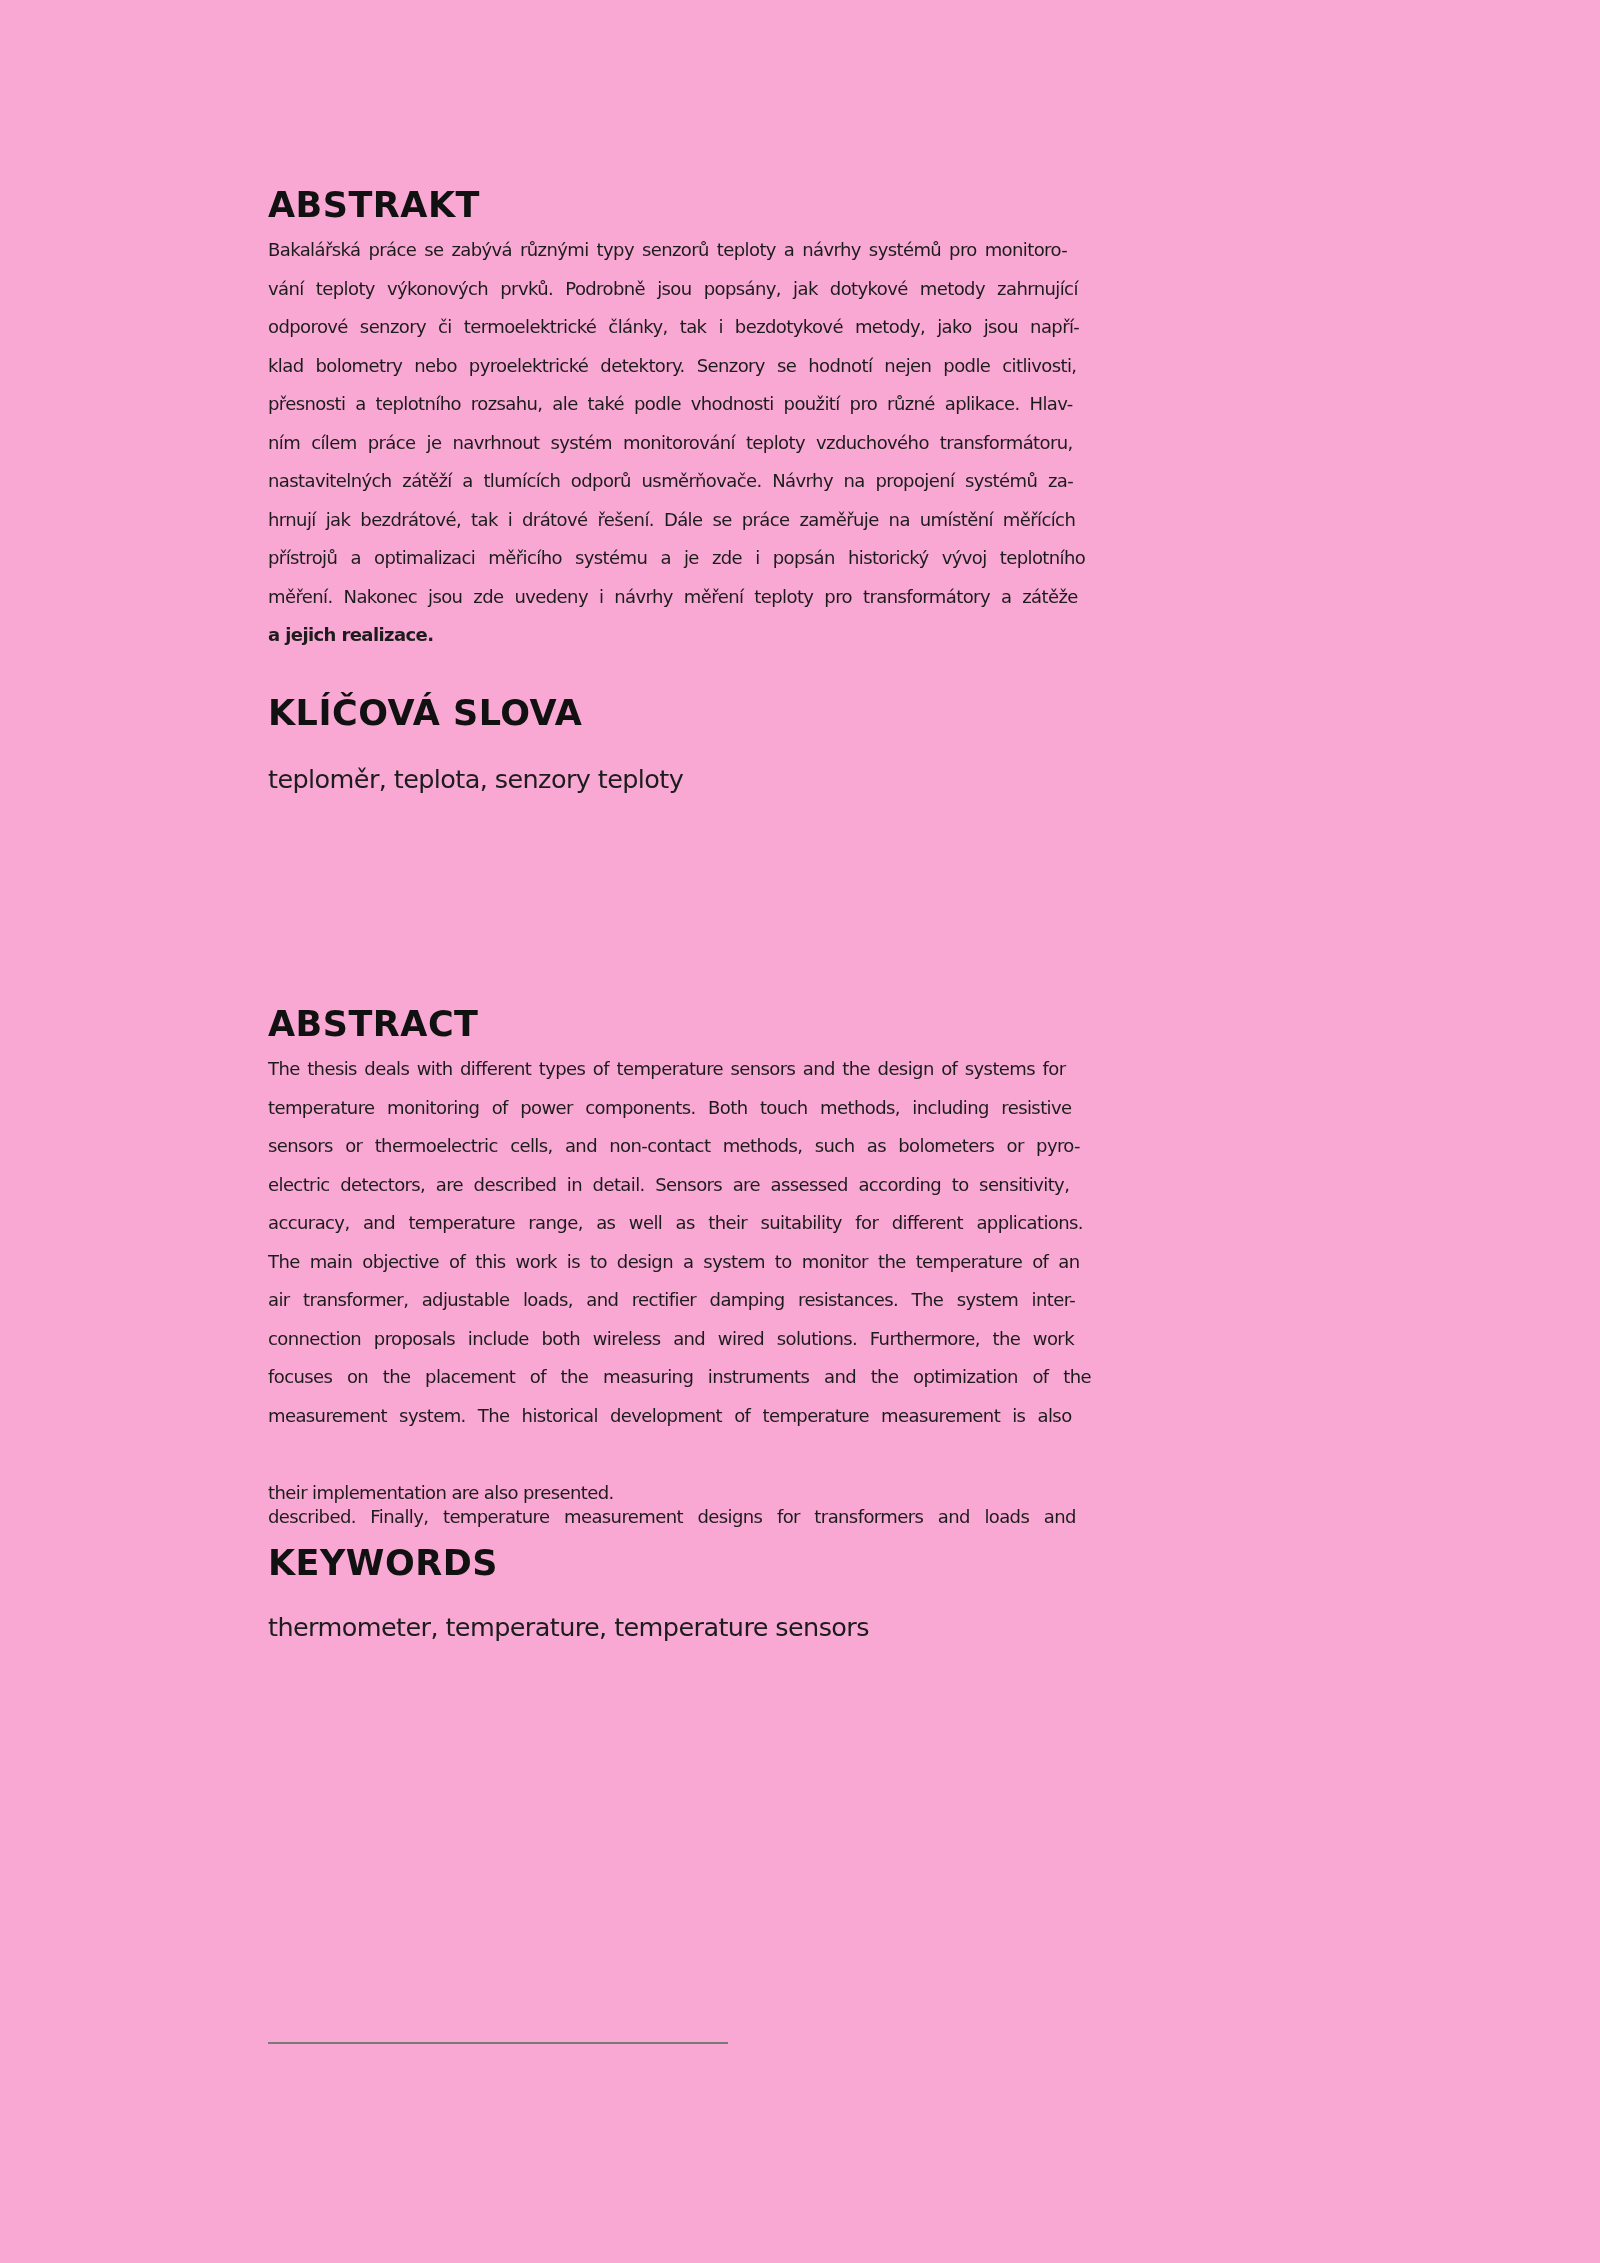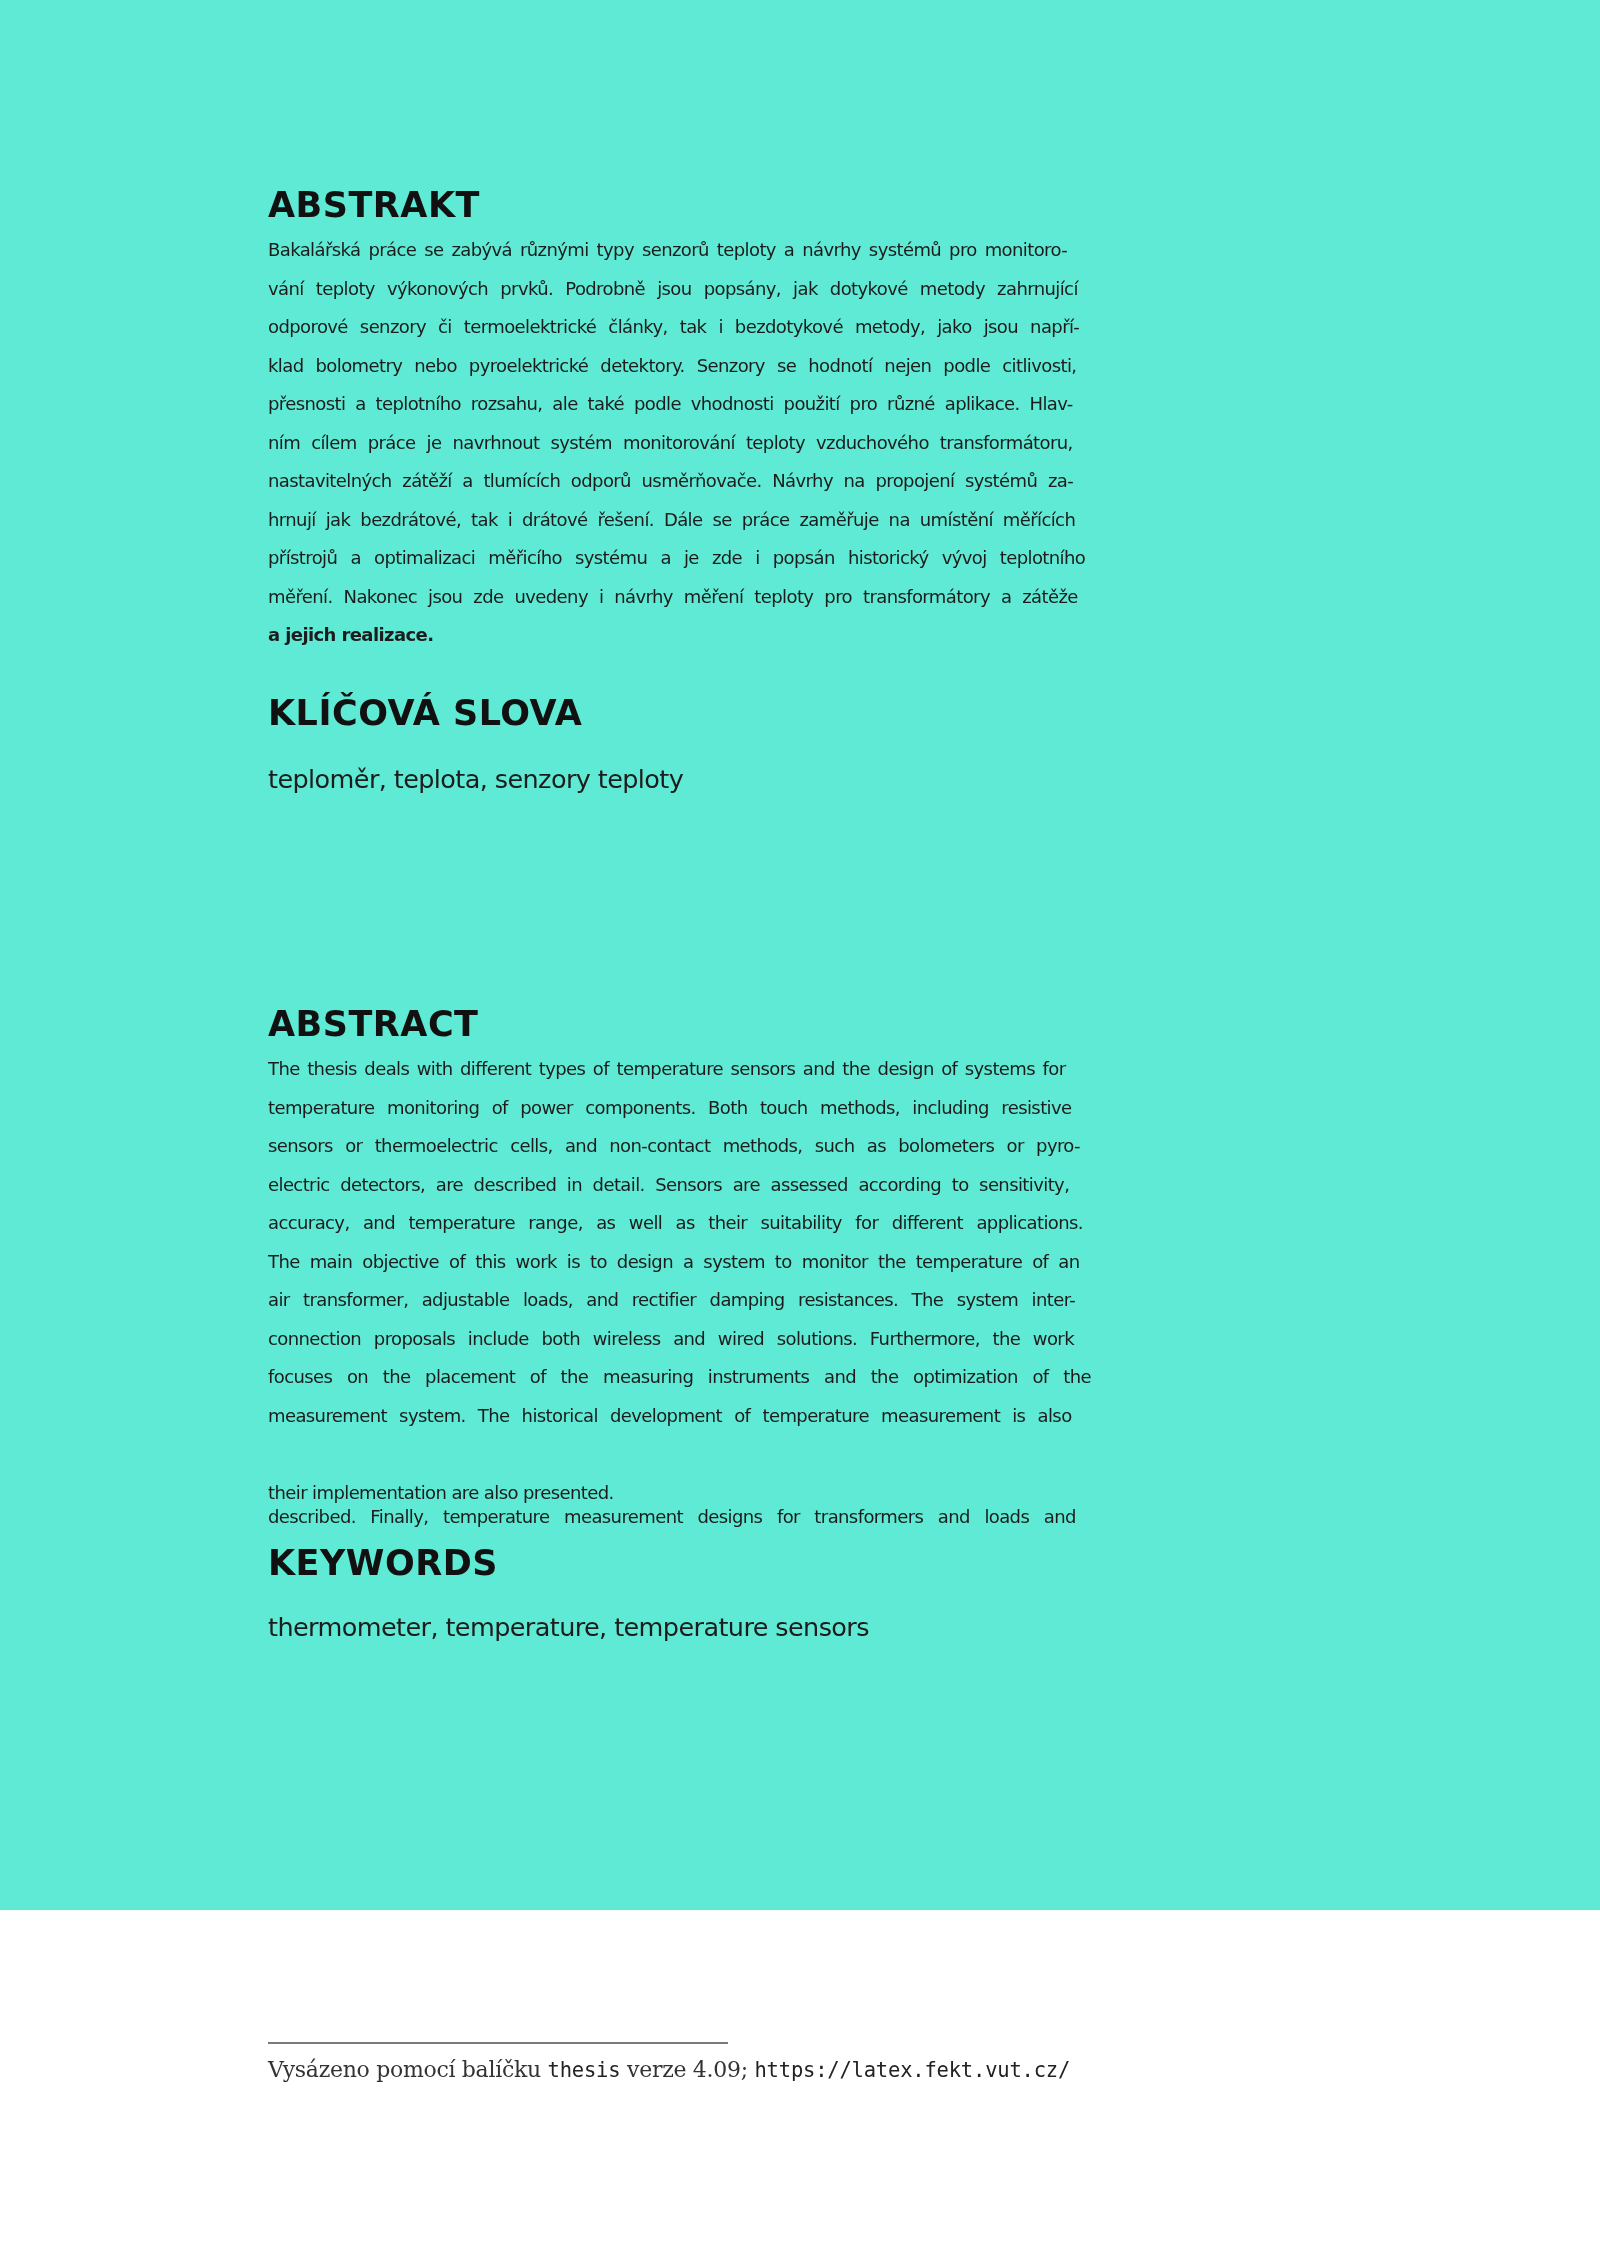--- a/index.html
+++ b/index.html
@@ -12,22 +12,22 @@
     height: 2263px;
     position: relative;
     overflow: hidden;
     font-family: "DejaVu Sans", "Liberation Sans", sans-serif;
     color: #1a1a1a;
   }
   .page {
     position: absolute;
     left: 0; top: 0;
     width: 1600px;
-    height: 1910px;
-    background: #5eead4;
+    height: 2263px;
+    background: #f9a8d4;
   }
   .heading {
     position: absolute;
     left: 268px;
     font-family: "DejaVu Sans", sans-serif;
     font-weight: bold;
     font-size: 35px;
     letter-spacing: 0.5px;
     color: #111111;
     margin: 0;
@@ -123,17 +123,14 @@
     <div class="line" style="top: 1362px; width: auto; display: inline-block; word-spacing: 9.5px; text-align: left; text-align-last: left;">focuses on the placement of the measuring instruments and the optimization of the</div>
     <div class="line" style="top: 1401px; width: auto; display: inline-block; word-spacing: 7px; text-align: left; text-align-last: left;">measurement system.  The historical development of temperature measurement is also</div>
     <div class="line" style="top: 1502px; width: auto; display: inline-block; word-spacing: 9.4px; text-align: left; text-align-last: left;">described.  Finally, temperature measurement designs for transformers and loads and</div>
     <div class="line last" style="top: 1478px; width: auto; display: inline-block; text-align: left; text-align-last: left;">their implementation are also presented.</div>
   </div>
 
   <h2 class="heading" style="top:1546px;">KEYWORDS</h2>
   <div class="keywords" style="top:1612px;">thermometer, temperature, temperature sensors</div>
 
   <div class="footnote-rule"></div>
-  <div class="footnote">
-    <span>Vysázeno pomocí balíčku </span><span class="tt">thesis</span><span> verze 4.09; </span><span class="tt">https://latex.fekt.vut.cz/</span>
-  </div>
 
 </div>
 
 </body></html>

